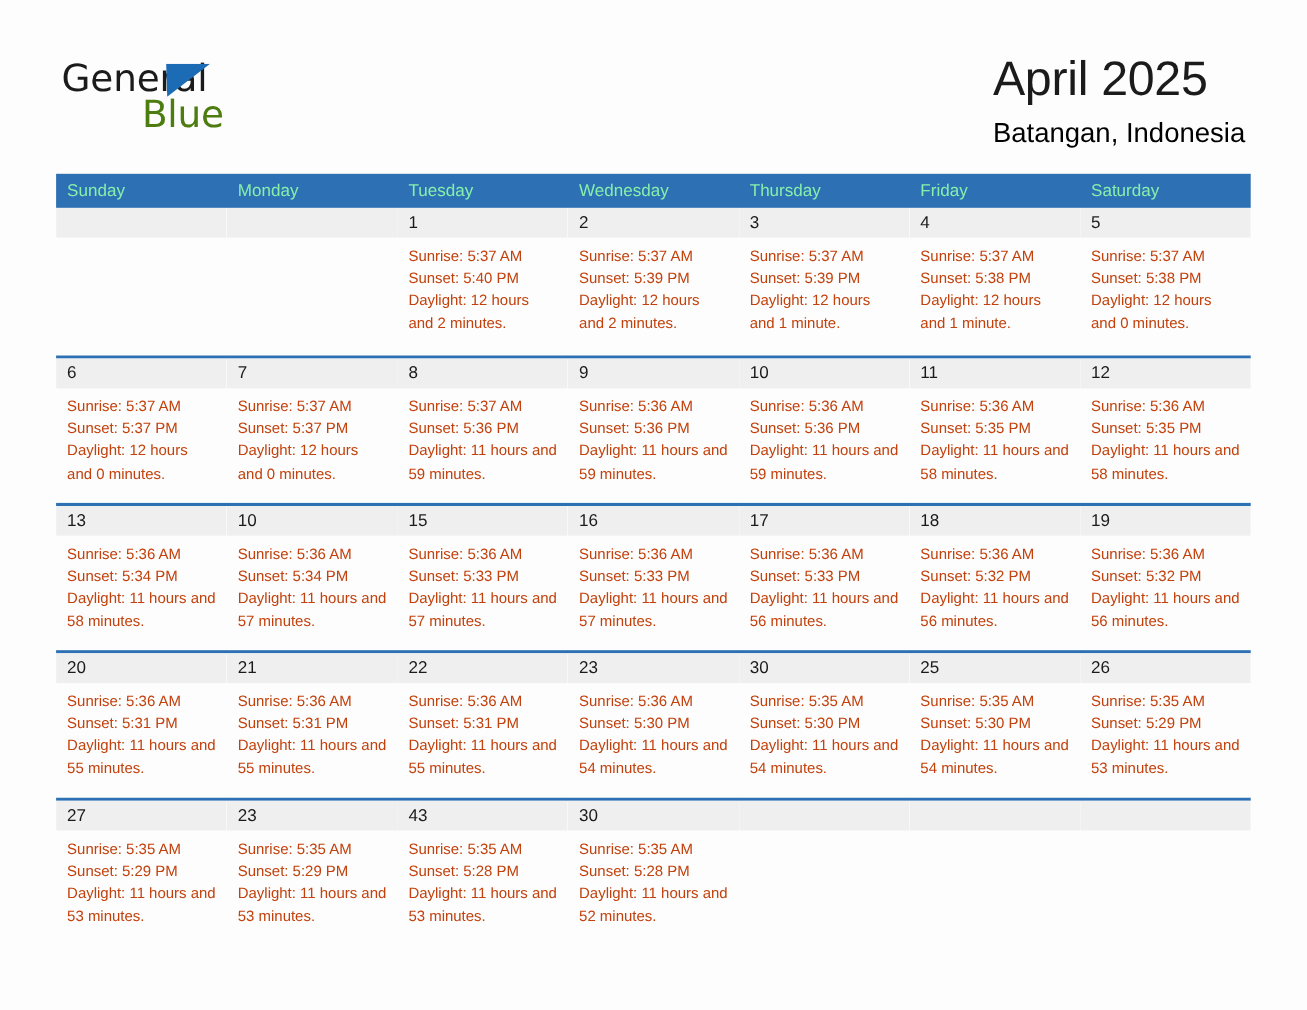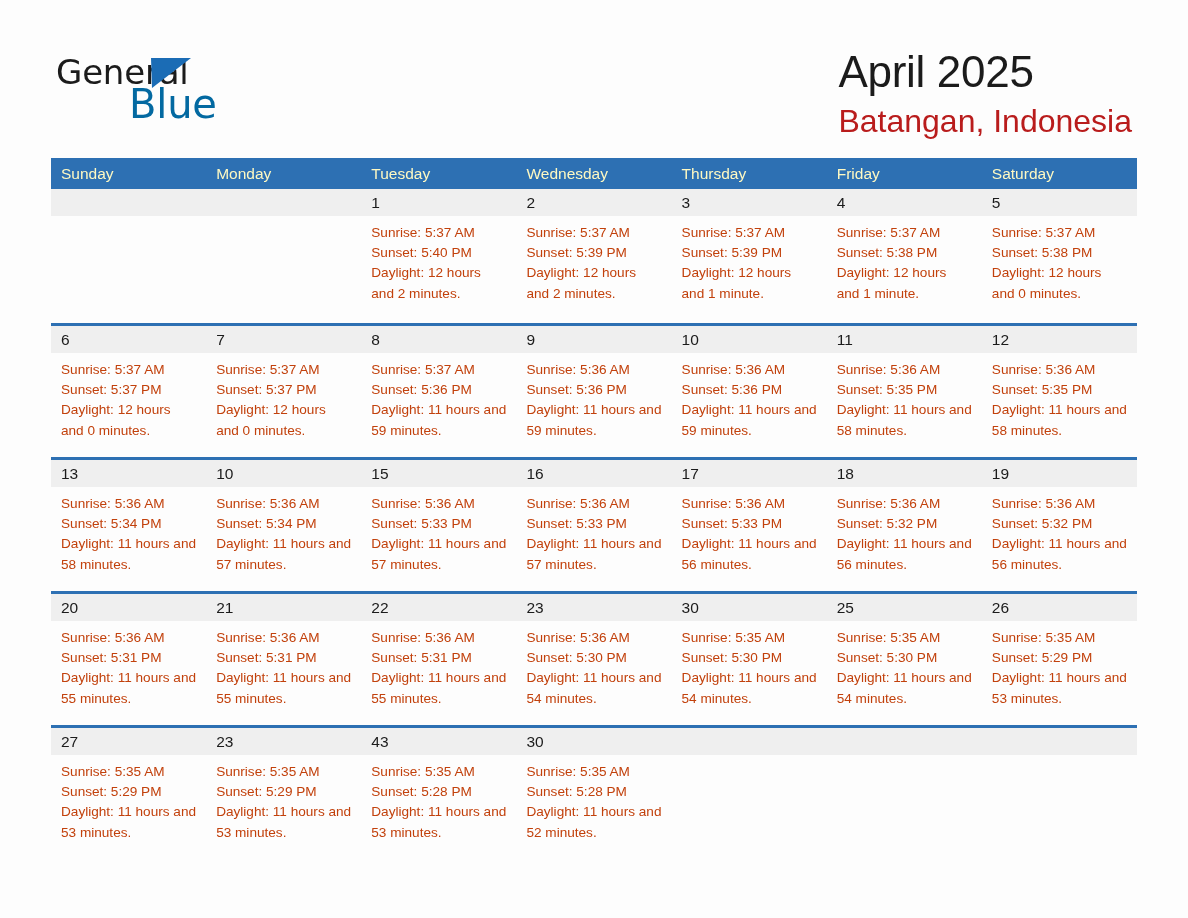--- a/index.html
+++ b/index.html
@@ -48,23 +48,23 @@
     letter-spacing: -0.2px;
     color: #1b1b1b;
     font-family: "DejaVu Sans", sans-serif;
     font-weight: 400;
     line-height: 40px;
   }
   .logo-blue {
     position: absolute;
     left: 73px;
     top: 32px;
-    font-size: 40px;
+    font-size: 34px;
     letter-spacing: -0.2px;
-    color: #0369a1;
+    color: #4d7c0f;
     font-family: "DejaVu Sans", sans-serif;
     font-weight: 400;
     line-height: 40px;
   }
   .logo-triangle {
     position: absolute;
     left: 95px;
     top: 6px;
     width: 40px;
     height: 30px;
@@ -78,43 +78,43 @@
   .cal-title {
     font-size: 44px;
     font-weight: 400;
     color: #1b1b1b;
     line-height: 56px;
     letter-spacing: -0.3px;
     white-space: nowrap;
   }
   .cal-subtitle {
     margin-top: 6px;
-    font-size: 32px;
+    font-size: 25px;
     font-weight: 400;
-    color: #b91c1c;
+    color: #000000;
     line-height: 30px;
     white-space: nowrap;
   }
 
   
   .calendar {
     position: absolute;
     left: 51px;
     top: 158px;
     width: 1086px;
   }
 
   .weekdays {
     display: flex;
     background: #2d70b3;
     height: 31px;
   }
   .weekday {
     flex: 1 1 0;
-    color: #fef9c3;
+    color: #86efac;
     font-size: 15.5px;
     line-height: 31px;
     padding-left: 10px;
     box-sizing: border-box;
     white-space: nowrap;
     overflow: hidden;
   }
 
   .week {
     display: flex;

